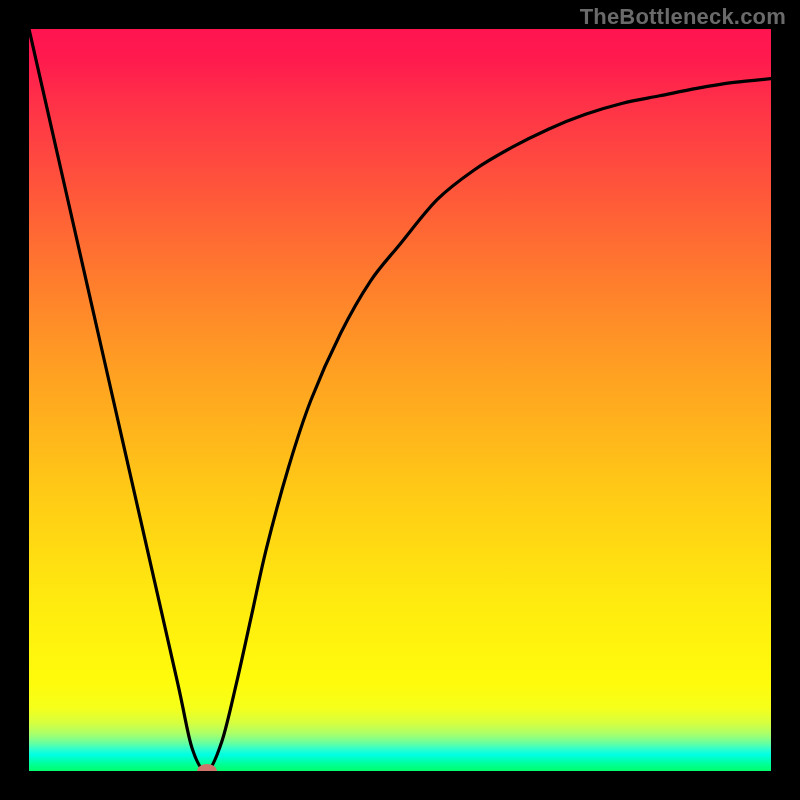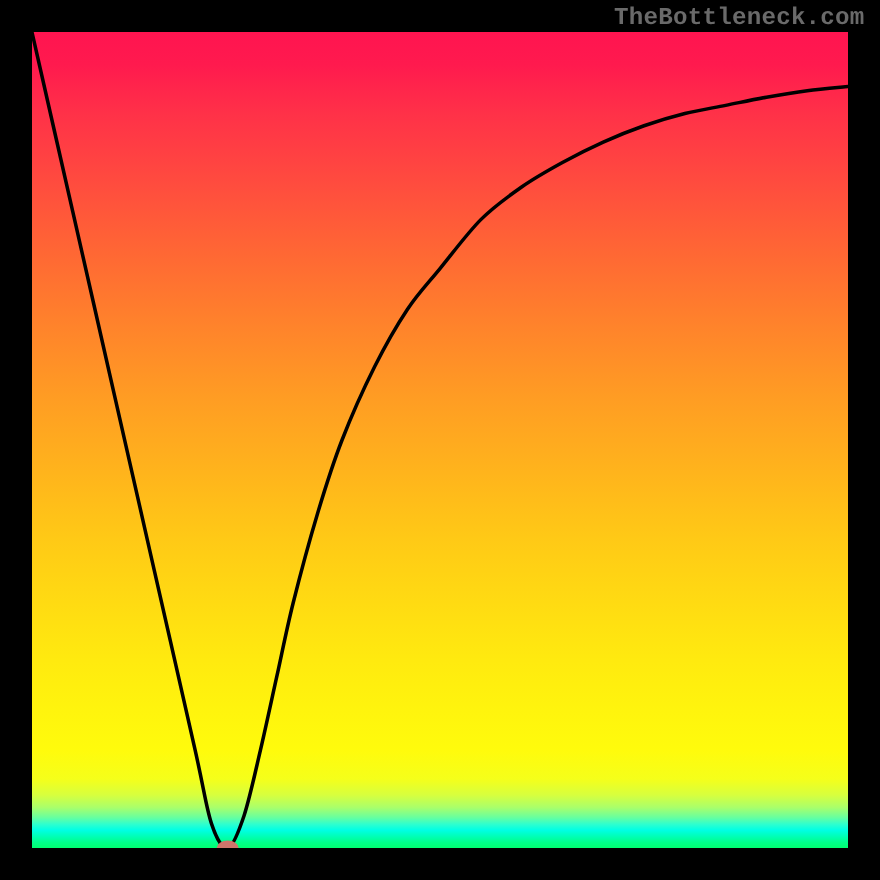--- a/index.html
+++ b/index.html
@@ -19,21 +19,20 @@
   }
   .watermark {
     position: absolute;
     top: 4px;
     right: 14px;
     color: #6a6a6a;
     font-size: 22px;
     font-weight: 600;
     letter-spacing: 0.2px;
     z-index: 10;
-    font-family: Liberation Mono, monospace;
   }
   .plot-area {
     position: absolute;
     left: 29px;
     top: 29px;
     width: 742px;
     height: 742px;
     overflow: hidden;
   }
   .gradient {

